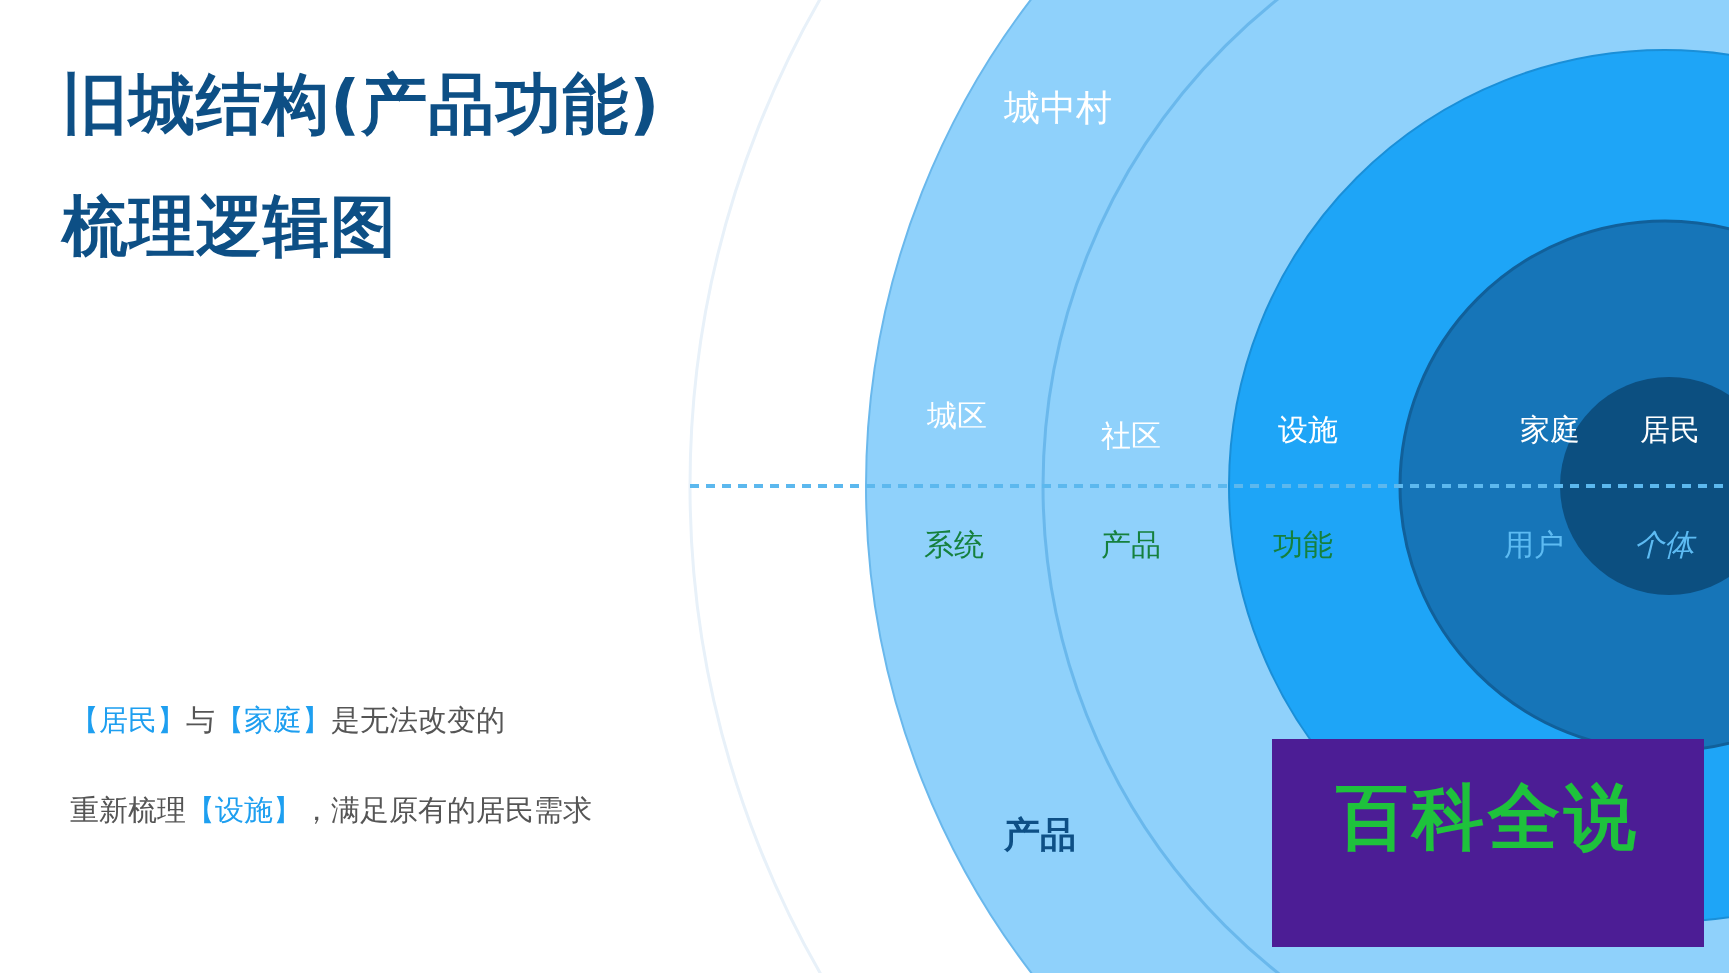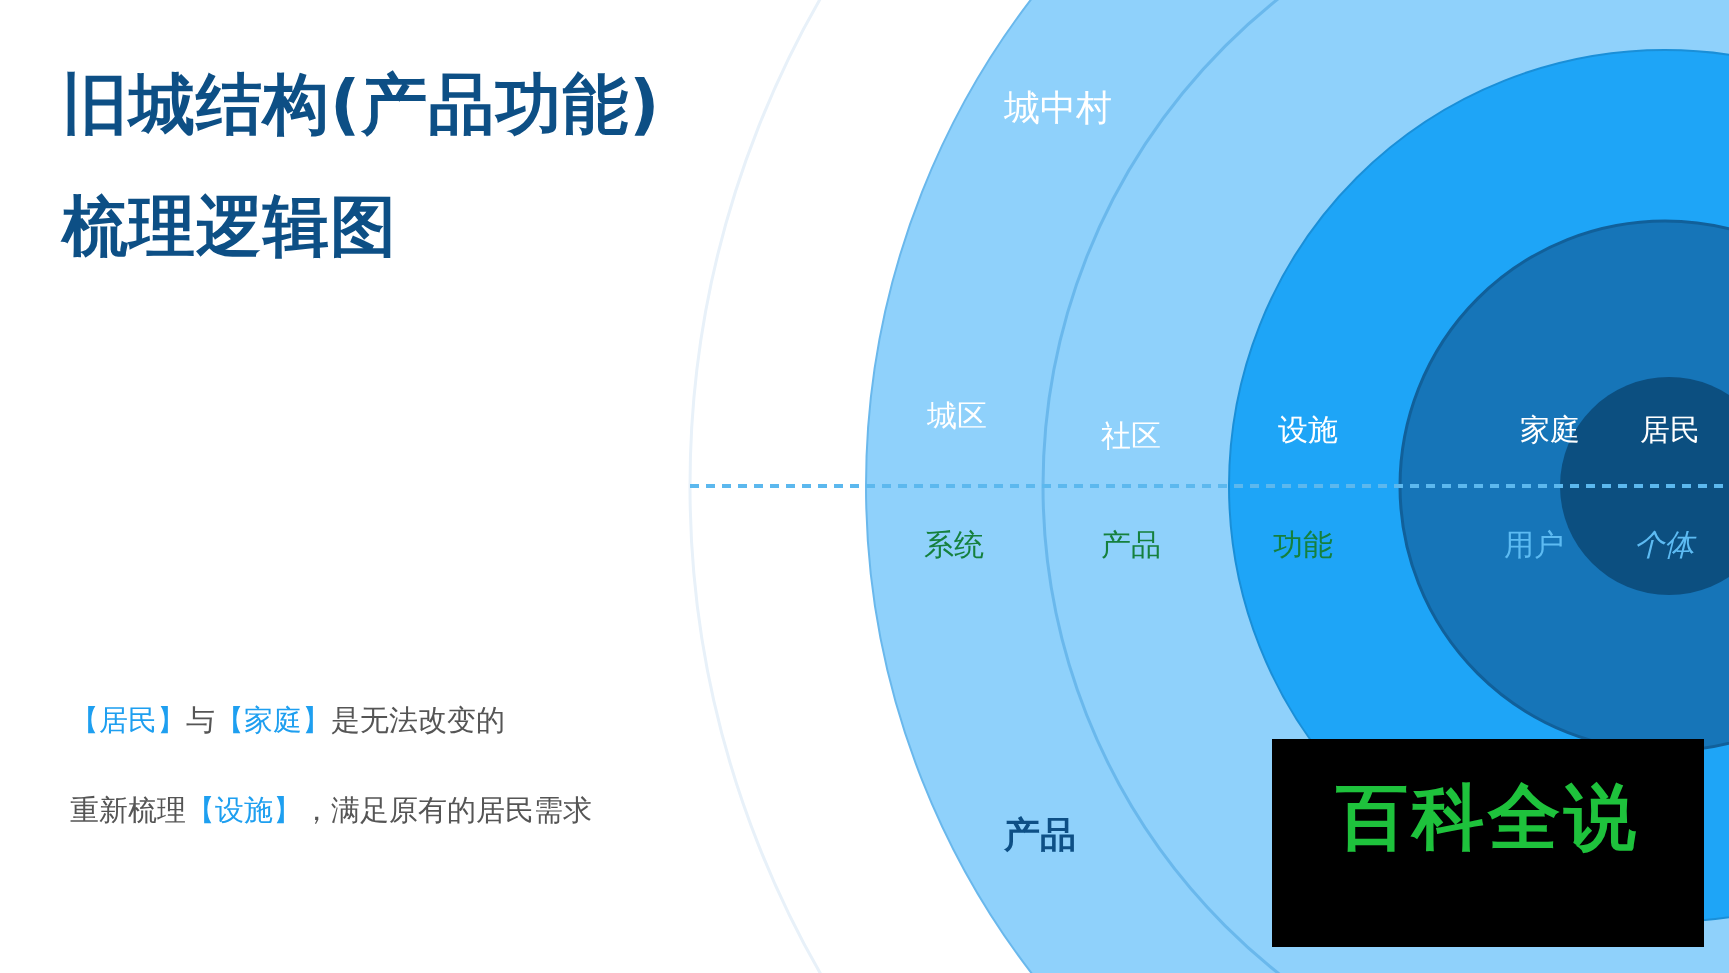--- a/index.html
+++ b/index.html
@@ -28,21 +28,21 @@
     position: absolute; font-size: 30px; line-height: 1; white-space: nowrap;
     transform: translate(-50%, -50%);
   }
   .lbl.top { color: #ffffff; }
   .lbl.dark { color: #15803d; }
   .lbl.light { color: #5dbbf2; }
   .lbl.big { font-size: 36px; }
   .lbl.bold { font-weight: bold; color: #0d4f85; font-size: 36px; }
   .watermark {
     position: absolute; left: 1272px; top: 739px; width: 432px; height: 208px;
-    background: #000000; text-align: center;
+    background: #4c1d95; text-align: center;
   }
   .wm-main {
     position: absolute; left: 0; right: 0; top: 42px; font-size: 72px;
     font-weight: bold; color: #1ec23c; line-height: 1; letter-spacing: 4px;
   }
   .wm-sub {
     position: absolute; left: 0; right: 0; top: 136px; font-size: 40px;
     color: #888888; line-height: 1; letter-spacing: 2px;
   }
 </style>

